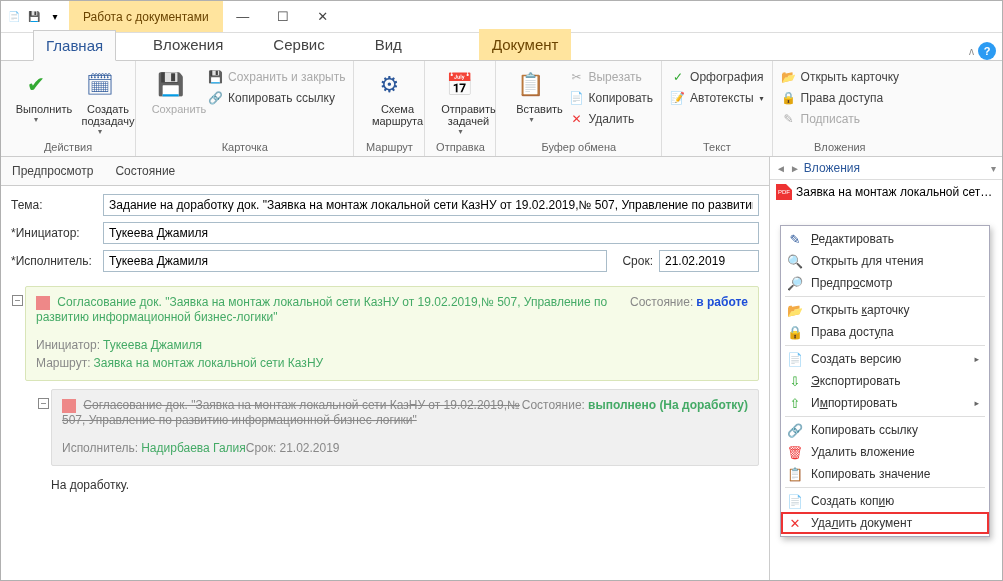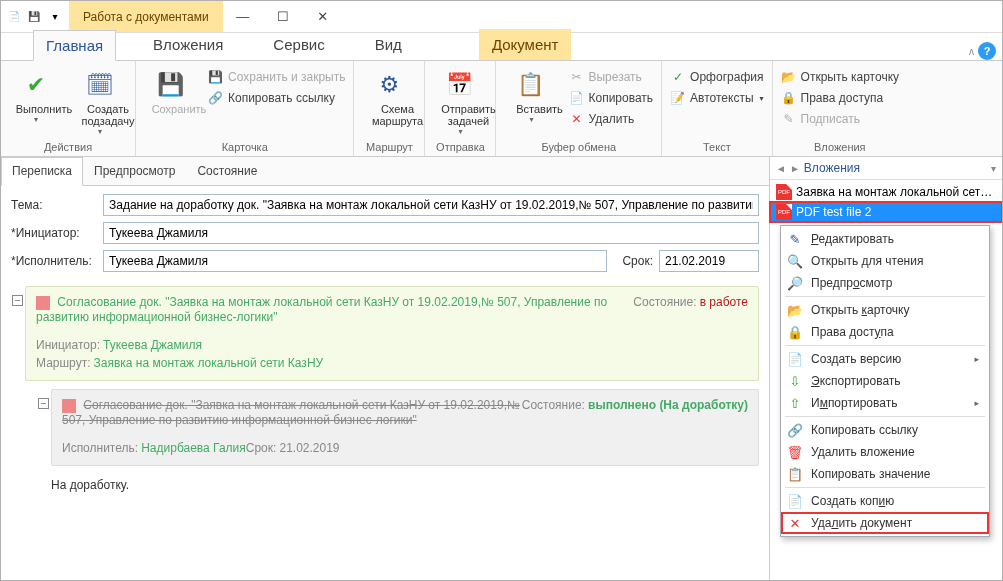--- a/index.html
+++ b/index.html
@@ -59,21 +59,21 @@
 .thread-item { border: 1px solid #d9e5b8; background: #f6fbe8; border-radius: 2px; padding: 8px 10px; margin-bottom: 8px; margin-left: 14px; position: relative; }
 .thread-item .collapse { position: absolute; left: -14px; top: 8px; width: 11px; height: 11px; border: 1px solid #888; background: #fff; font-size: 9px; text-align: center; line-height: 9px; color: #555; cursor: pointer; }
 .thread-item .doc-icn { display: inline-block; width: 14px; height: 14px; background: #e88; margin-right: 4px; vertical-align: middle; }
 .thread-item .ti-title { color: #4a6; font-size: 12px; }
 .thread-item.nested { margin-left: 40px; background: #f0f0f0; border-color: #ddd; }
 .thread-item.nested .ti-title { color: #888; text-decoration: line-through; }
 .thread-meta { font-size: 11px; color: #888; line-height: 1.5; margin-top: 12px; }
 .thread-meta .k { color: #888; }
 .thread-meta .v { color: #4a6; }
 .thread-state { float: right; font-size: 11px; color: #888; }
-.thread-state .st { color: #b91c1c; font-weight: normal; }
+.thread-state .st { color: #1d4ed8; font-weight: bold; }
 .thread-state .st2 { color: #4a6; font-weight: bold; }
 .msg { margin-left: 40px; font-size: 12px; color: #333; padding: 4px 0; }
 .msg .author { color: #888; font-size: 11px; }
 
 
 .side-head { display: flex; align-items: center; padding: 4px 6px; border-bottom: 1px solid #ddd; gap: 4px; font-size: 12px; color: #2b579a; }
 .side-head .nav { font-size: 10px; color: #888; cursor: pointer; }
 .att-list { padding: 2px 0; }
 .att { display: flex; align-items: center; gap: 4px; padding: 2px 6px; font-size: 12px; cursor: pointer; }
 .att .pdf-icn { width: 16px; height: 16px; background: #e33; display: flex; align-items: center; justify-content: center; color: #fff; font-size: 6px; position: relative; }
@@ -243,21 +243,20 @@
             </div>
         </div>
       </div>
       <div class="rgroup-label">Вложения</div>
     </div>
   </div>
 
   <div class="body">
     <div class="main">
       <div class="mtabs">
-        <div class="mtab active">Переписка</div>
         <div class="mtab">Предпросмотр</div>
         <div class="mtab">Состояние</div>
       </div>
 
       <div class="form">
         <span class="flabel">Тема:</span>
         <input class="finput span3" value="Задание на доработку док. &quot;Заявка на монтаж локальной сети КазНУ от 19.02.2019,№ 507, Управление по развитию" style="">
 
         <span class="flabel required">Инициатор:</span>
         <input class="finput span3" value="Тукеева Джамиля" style="">
@@ -301,24 +300,20 @@
         <span class="nav">◄</span>
         <span class="nav">►</span>
         <span>Вложения</span>
         <span class="nav" style="margin-left:auto">▾</span>
       </div>
       <div class="att-list">
         <div class="att">
           <span class="pdf-icn">PDF</span>
           <span class="name">Заявка на монтаж локальной сети КазНУ о...</span>
         </div>
-        <div class="att selected">
-          <span class="pdf-icn">PDF</span>
-          <span class="name">PDF test file 2</span>
-        </div>
       </div>
 
       <div class="ctx">
         <div class="ctx-item">
             <span class="ci blue">✎</span>
             <span><u>Р</u>едактировать</span>
           </div>
         <div class="ctx-item">
             <span class="ci blue">🔍</span>
             <span>Открыть для чтения</span>

